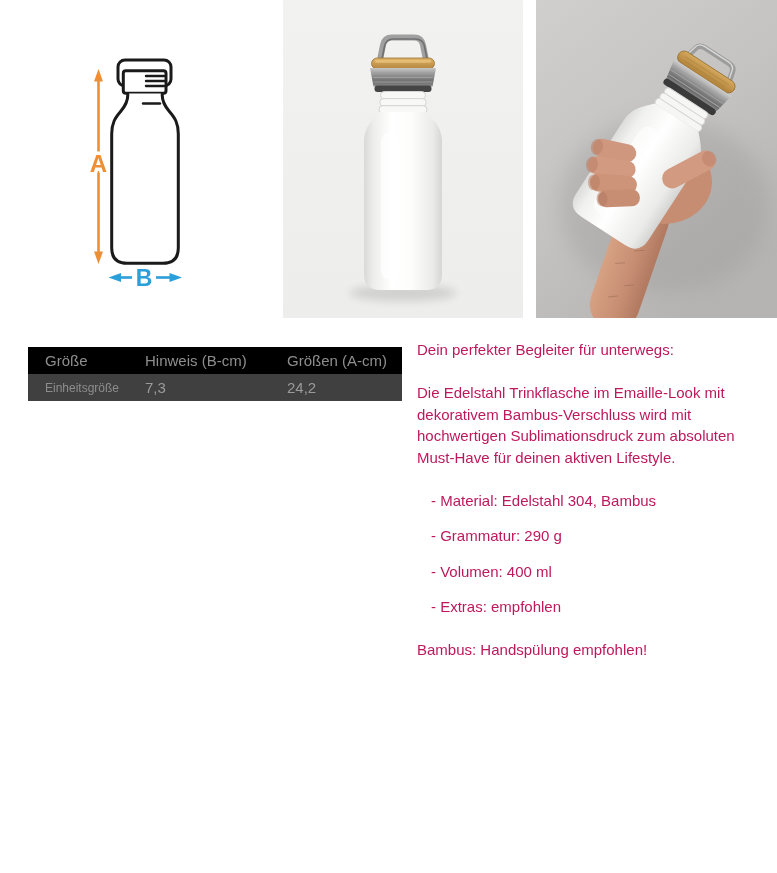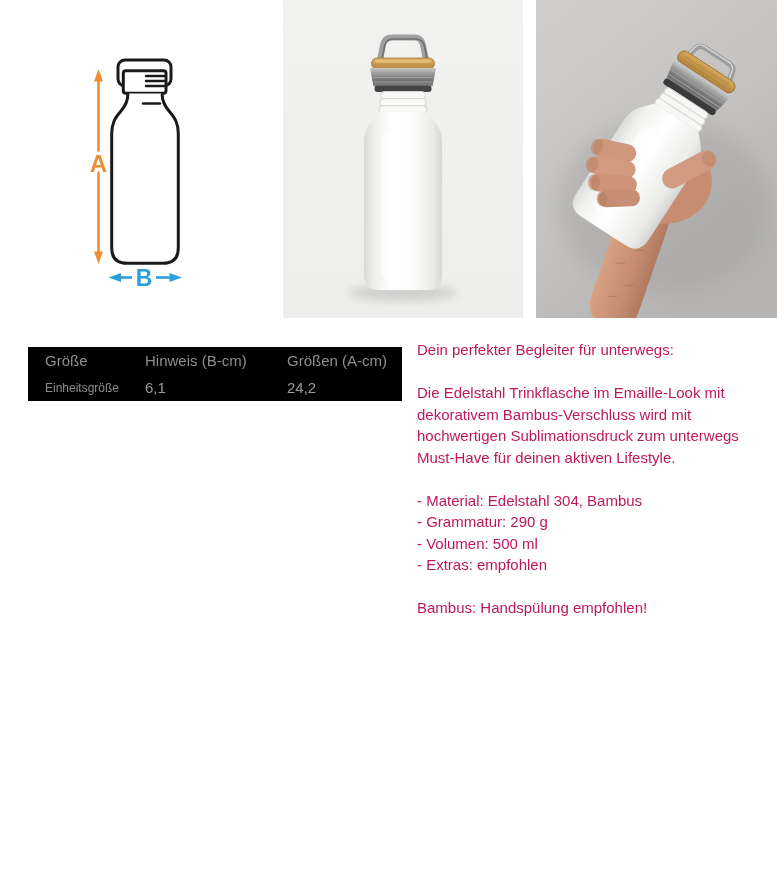--- a/index.html
+++ b/index.html
@@ -15,31 +15,31 @@
   
   #size-table{
     left:28px;top:347px;width:374px;border-collapse:collapse;table-layout:fixed;
   }
   #size-table th,#size-table td{
     text-align:left;font-weight:400;padding:0;vertical-align:middle;white-space:nowrap;
     overflow:hidden;
   }
   #size-table col.c1{width:117px;} #size-table col.c2{width:142px;} #size-table col.c3{width:115px;}
   #size-table thead tr{background:#000000;height:27px;}
-  #size-table tbody tr{background:#000000;height:27px;}
+  #size-table tbody tr{background:#404040;height:27px;}
   #size-table th{font-size:15px;color:#8e8e8e;}
   #size-table td{font-size:15px;color:#9a9a9a;}
   #size-table th.first,#size-table td.first{padding-left:17px;}
   #size-table td.size-name{font-size:12px;color:#8d8d8d;}
   
   #description{
     left:417px;top:339px;width:356px;font-size:15px;line-height:21.5px;color:#be185d;
   }
   #description .para{margin:0 0 21.5px 0;}
-  #description .spec-line{margin:0;}
+  #description .spec-line{margin:14px;}
   #description .specs{margin:0 0 21.5px 0;}
   svg text{font-family:"Liberation Sans", sans-serif;}
 </style>
 </head>
 <body>
 
 <div>
 
   <svg id="diagram" class="abs" viewBox="0 0 115 245">
 
@@ -233,31 +233,31 @@
     <thead>
       <tr>
         <th class="first">Größe</th>
         <th>Hinweis (B-cm)</th>
         <th>Größen (A-cm)</th>
       </tr>
     </thead>
     <tbody>
       <tr>
         <td class="first size-name">Einheitsgröße</td>
-        <td>6,1</td>
+        <td>7,3</td>
         <td>24,2</td>
       </tr>
     </tbody>
   </table>
 
   <div id="description" class="abs">
     <p class="para">Dein perfekter Begleiter für unterwegs:</p>
-    <p class="para">Die Edelstahl Trinkflasche im Emaille-Look mit dekorativem Bambus-Verschluss wird mit hochwertigen Sublimationsdruck zum unterwegs Must-Have für deinen aktiven Lifestyle.</p>
+    <p class="para">Die Edelstahl Trinkflasche im Emaille-Look mit dekorativem Bambus-Verschluss wird mit hochwertigen Sublimationsdruck zum absoluten Must-Have für deinen aktiven Lifestyle.</p>
     <div class="specs">
       <div class="spec-line">- Material: Edelstahl 304, Bambus</div>
       <div class="spec-line">- Grammatur: 290 g</div>
-      <div class="spec-line">- Volumen: 500 ml</div>
+      <div class="spec-line">- Volumen: 400 ml</div>
       <div class="spec-line">- Extras: empfohlen</div>
     </div>
     <p class="para">Bambus: Handspülung empfohlen!</p>
   </div>
 
 </div>
 
 </body></html>

